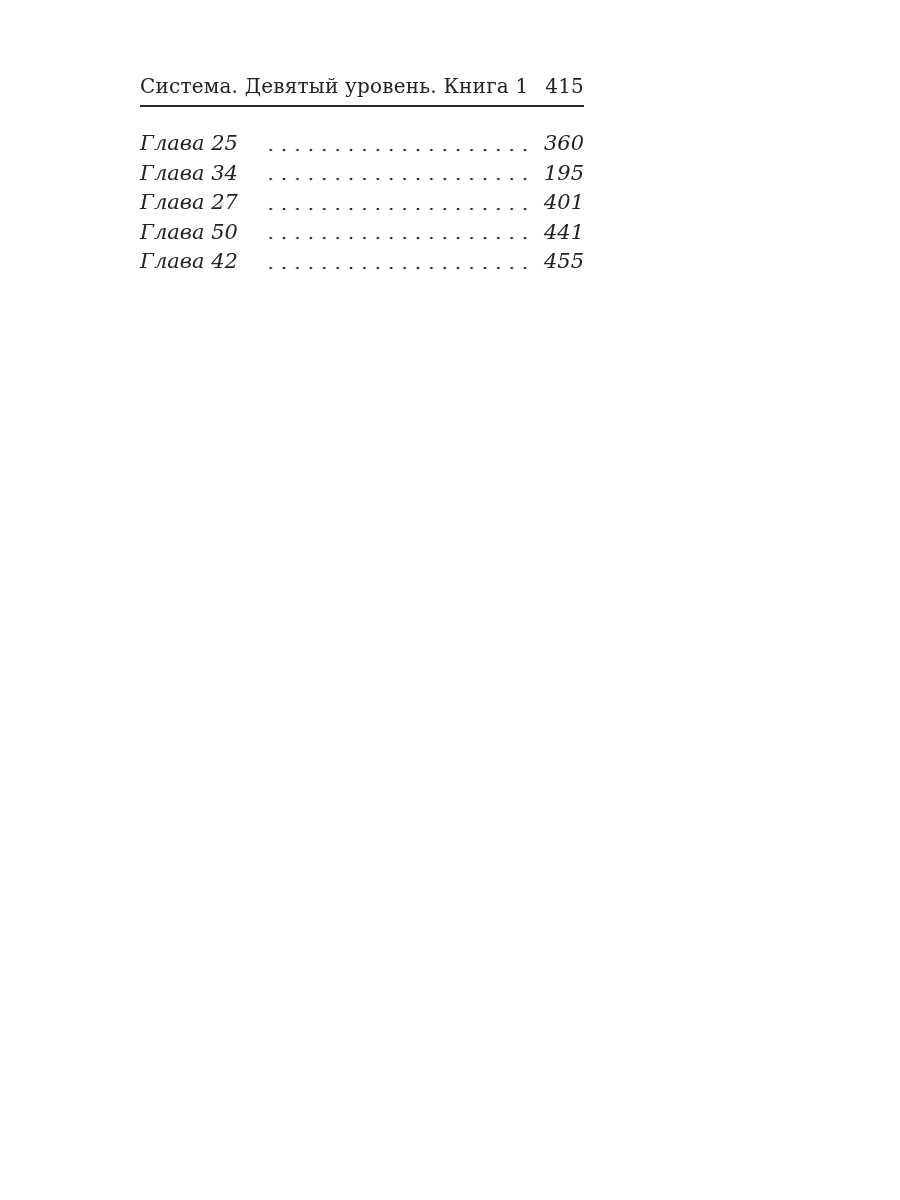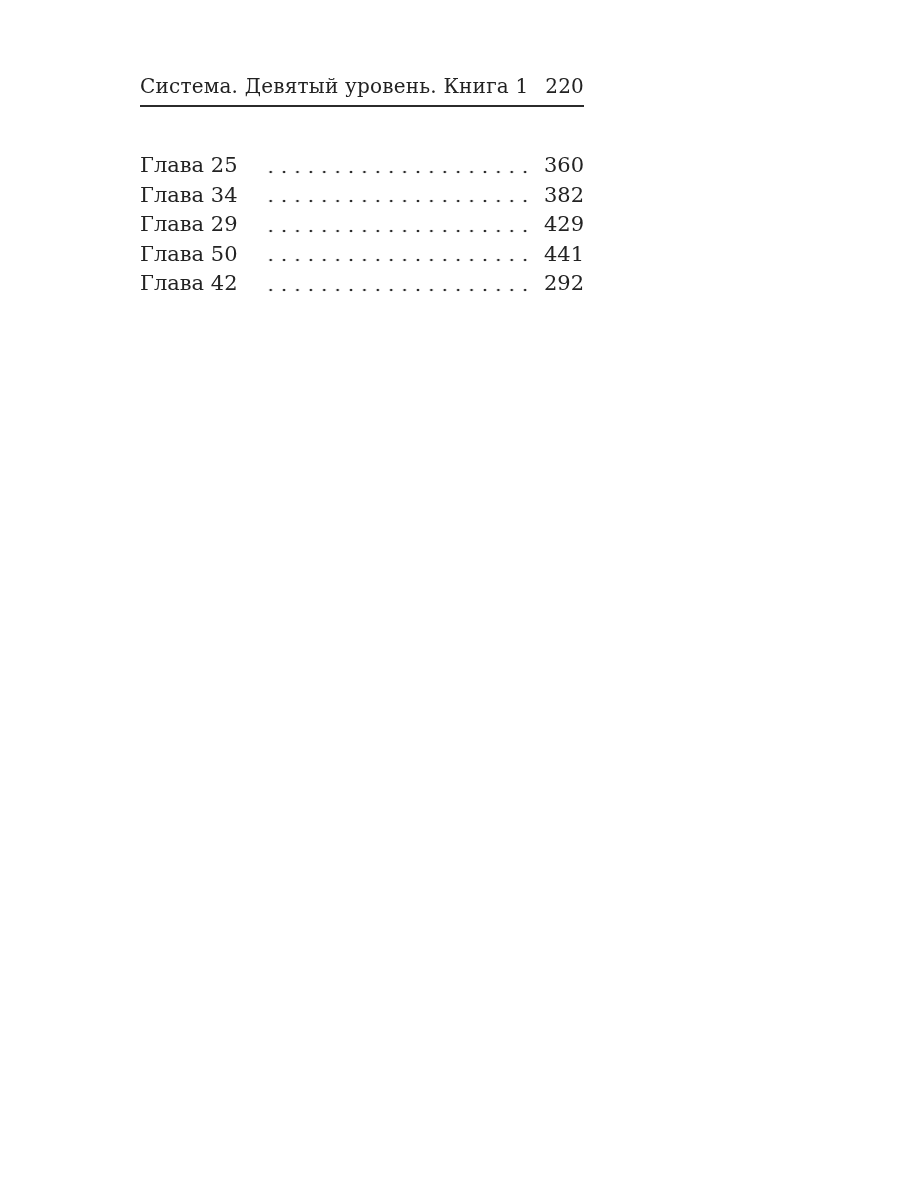--- a/index.html
+++ b/index.html
@@ -26,21 +26,22 @@
     line-height: 28px;
     letter-spacing: 0.2px;
     color: #222222;
     border-bottom: 2px solid #2b2b2b;
     padding-bottom: 5px;
   }
   .running-header .title {
     white-space: nowrap;
   }
   .toc {
-    margin-top: 44px;
+    margin-top: 22px;
+    font-style: italic;
   }
   .toc-row {
     display: flex;
     align-items: baseline;
     font-size: 21px;
     line-height: 29.5px;
     height: 29.5px;
     color: #232323;
     white-space: nowrap;
   }
@@ -61,52 +62,52 @@
     text-align: left;
   }
 </style>
 </head>
 <body>
 
 <div class="page">
 
   <div class="running-header">
     <span class="title">Система. Девятый уровень. Книга 1</span>
-    <span class="folio">220</span>
+    <span class="folio">415</span>
   </div>
 
   <div class="toc">
 
     <div class="toc-row">
       <span class="chapter-label">Глава 25</span>
       <span class="dot-leader"></span>
       <span class="chapter-page">360</span>
     </div>
 
     <div class="toc-row">
       <span class="chapter-label">Глава 34</span>
       <span class="dot-leader"></span>
-      <span class="chapter-page">382</span>
+      <span class="chapter-page">195</span>
+    </div>
+
+    <div class="toc-row">
+      <span class="chapter-label">Глава 27</span>
+      <span class="dot-leader"></span>
+      <span class="chapter-page">401</span>
     </div>
 
 
-
-    <div class="toc-row">
-      <span class="chapter-label">Глава 29</span>
-      <span class="dot-leader"></span>
-      <span class="chapter-page">429</span>
-    </div>
 
     <div class="toc-row">
       <span class="chapter-label">Глава 50</span>
       <span class="dot-leader"></span>
       <span class="chapter-page">441</span>
     </div>
 
     <div class="toc-row">
       <span class="chapter-label">Глава 42</span>
       <span class="dot-leader"></span>
-      <span class="chapter-page">292</span>
+      <span class="chapter-page">455</span>
     </div>
 
 
   </div>
 </div>
 
 </body></html>

